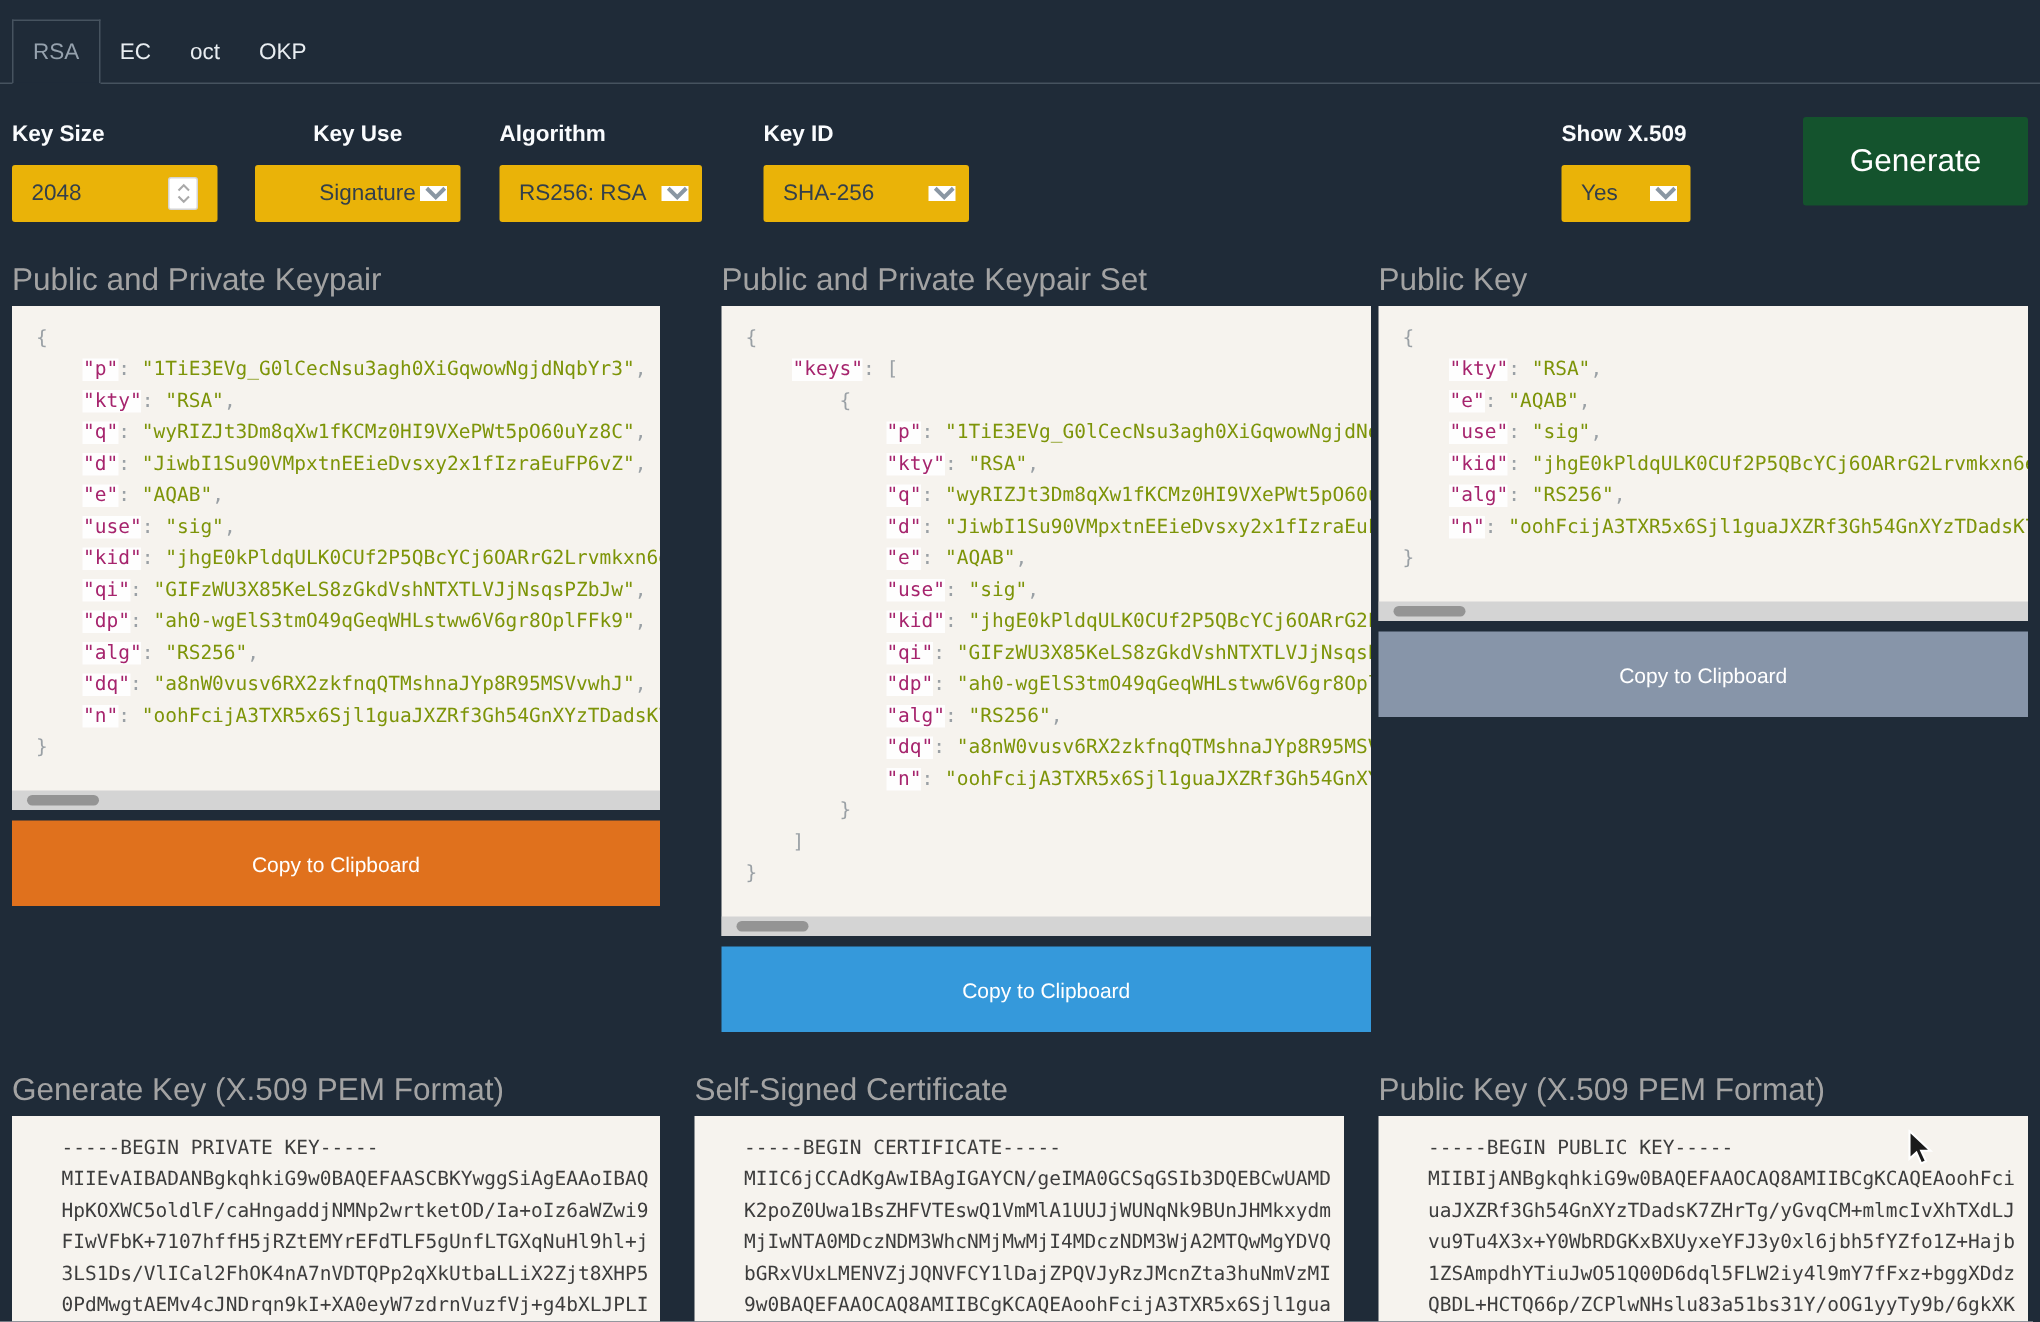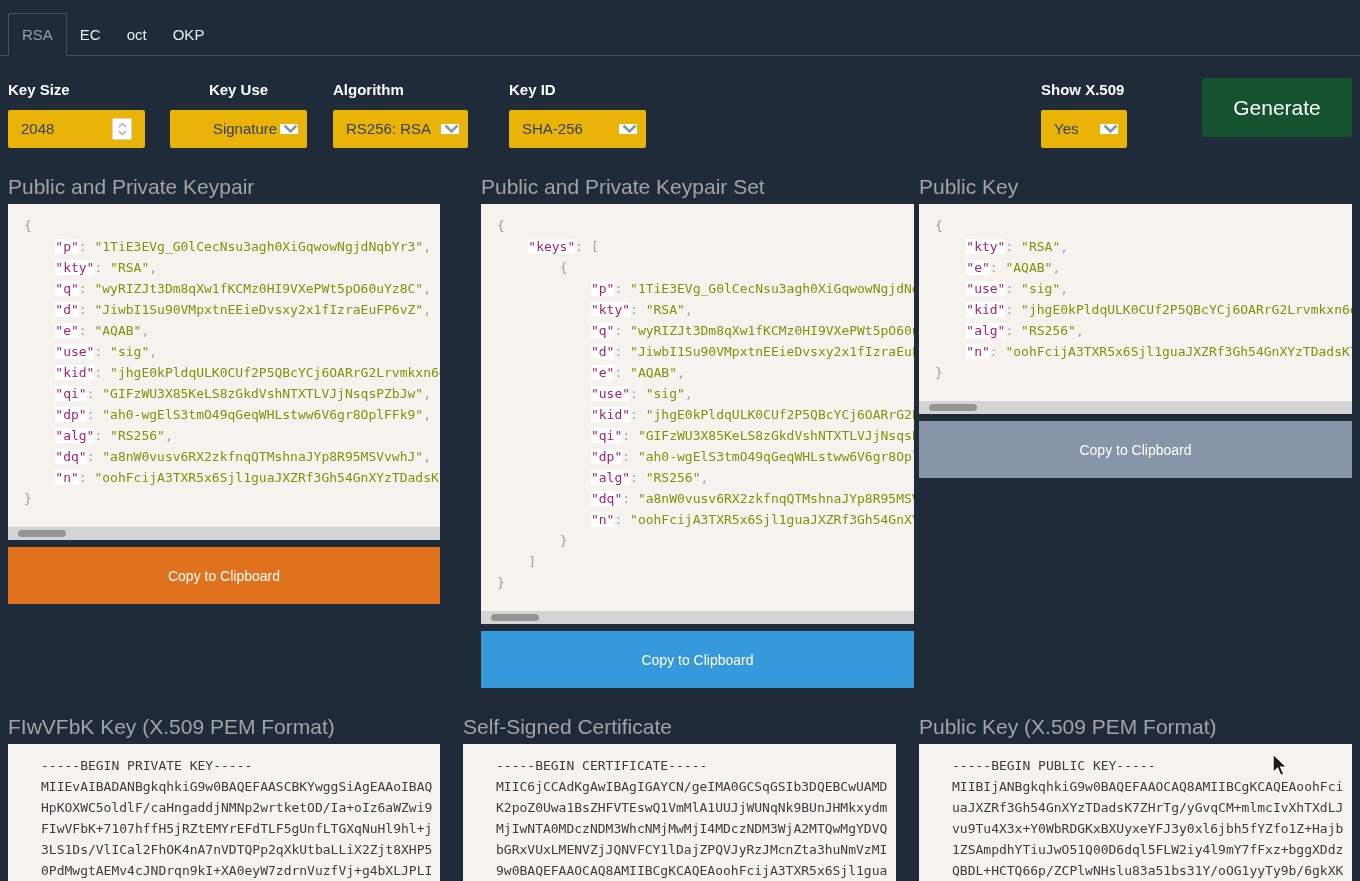--- a/index.html
+++ b/index.html
@@ -252,21 +252,21 @@
           <div class="cl"><span class="jp">}</span></div>
         </div>
       <div class="hscroll">
           <div class="hthumb"></div>
         </div>
     </div>
     <div class="copy" style="background: rgb(135, 149, 169);">Copy to Clipboard</div>
   </div>
 
   <div class="panel" id="p-privpem">
-    <div class="ptitle">FIwVFbK Key (X.509 PEM Format)</div>
+    <div class="ptitle">Generate Key (X.509 PEM Format)</div>
     <div class="code pemblock">
       <div class="lines pemlines">
           <div class="cl"><span class="pem">-----BEGIN PRIVATE KEY-----</span></div>
           <div class="cl"><span class="pem">MIIEvAIBADANBgkqhkiG9w0BAQEFAASCBKYwggSiAgEAAoIBAQ</span></div>
           <div class="cl"><span class="pem">HpKOXWC5oldlF/caHngaddjNMNp2wrtketOD/Ia+oIz6aWZwi9</span></div>
           <div class="cl"><span class="pem">FIwVFbK+7107hffH5jRZtEMYrEFdTLF5gUnfLTGXqNuHl9hl+j</span></div>
           <div class="cl"><span class="pem">3LS1Ds/VlICal2FhOK4nA7nVDTQPp2qXkUtbaLLiX2Zjt8XHP5</span></div>
           <div class="cl"><span class="pem">0PdMwgtAEMv4cJNDrqn9kI+XA0eyW7zdrnVuzfVj+g4bXLJPLI</span></div>
         </div>
     </div>

